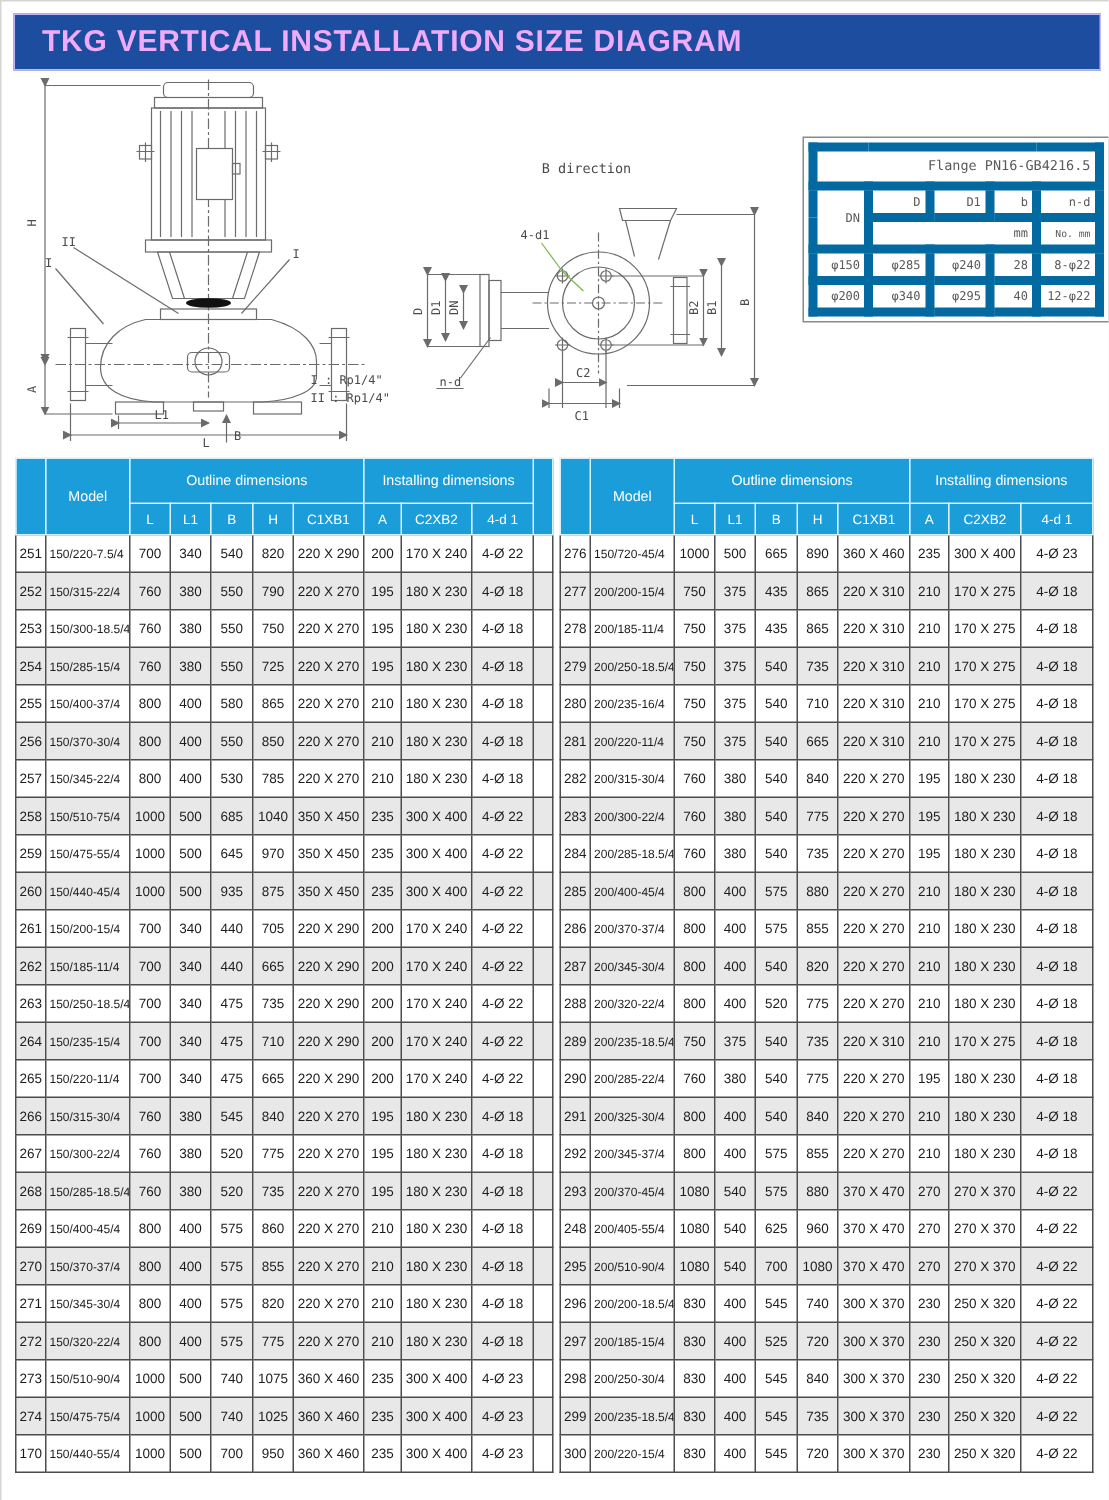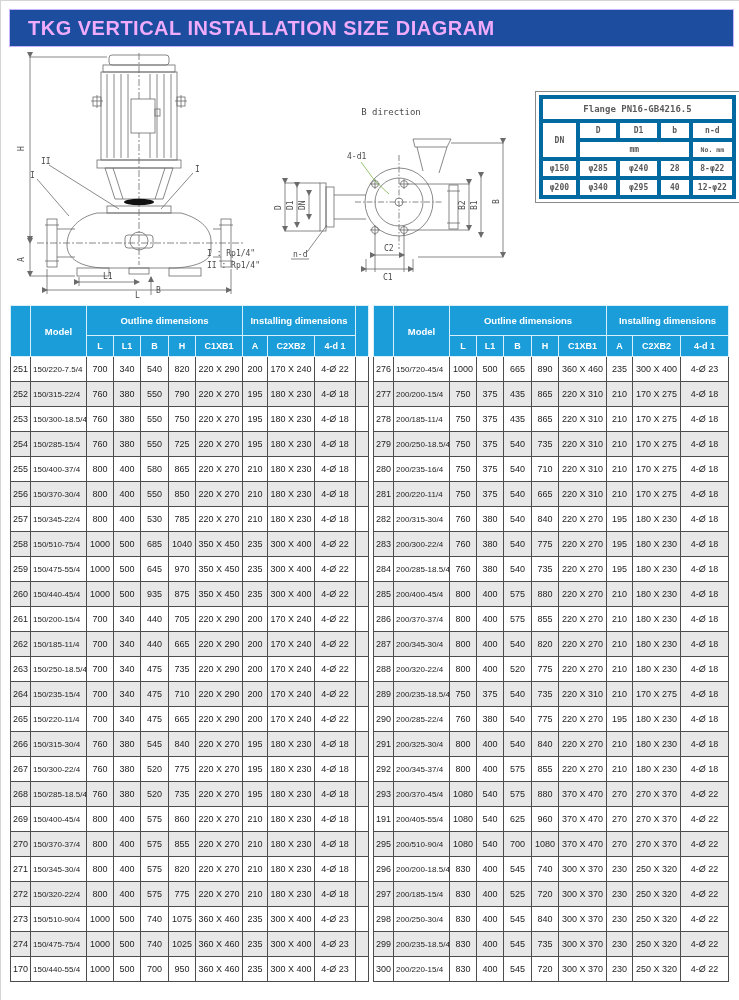--- a/index.html
+++ b/index.html
@@ -10,28 +10,28 @@
         padding-left:18px;letter-spacing:.5px;}
   
   .pump-svg{position:absolute;left:16px;top:50px;}
   .bdir-svg{position:absolute;left:262px;top:96px;}
   svg text{font-family:"DejaVu Sans Mono",monospace;fill:#4a4a4a;}
   .notes{position:absolute;left:206px;top:247px;font-family:"DejaVu Sans Mono",monospace;
         font-size:8px;color:#4a4a4a;line-height:12px;}
   
   .flange-wrap{position:absolute;left:534px;top:90px;border:1px solid #8a8a8a;padding:3px;background:#fff;}
   .flange-table{border-collapse:collapse;font-family:"DejaVu Sans Mono",monospace;color:#5a5a5a;}
-  .flange-table td,.flange-table th{border:4px solid #0369a1;font-size:8px;font-weight:bold;
-        text-align:center;padding:1px 3px;height:13px;}
+  .flange-table td,.flange-table th{border:6px solid #0369a1;font-size:8px;font-weight:normal;
+        text-align:right;padding:1px 3px;height:13px;}
   .flange-table .ftitle{font-size:9px;height:18px;}
   .flange-table .no-mm{font-size:6.5px;}
   
   .tables{position:absolute;left:9px;top:304px;display:flex;gap:4px;}
   .size-table{border-collapse:collapse;table-layout:fixed;background:#fff;border:1px solid #4d4d4d;}
-  .size-table th{background:#1a9dd9;color:#fff;font-weight:bold;border:1px solid #d7eefb;
+  .size-table th{background:#1a9dd9;color:#fff;font-weight:normal;border:1px solid #d7eefb;
         font-size:9.5px;padding:0;}
   .size-table thead tr.grp th{height:29px;}
   .size-table thead tr.cols th{height:20px;font-size:9px;}
   .size-table td{border:1px solid #4d4d4d;font-size:9px;text-align:center;height:24px;
         color:#1c1c1c;padding:0 1px;white-space:nowrap;overflow:hidden;}
   .size-table td:nth-child(2){font-size:8px;text-align:left;padding-left:2px;margin-left:11px;}
   .size-table tbody tr.alt td{background:#e8e8e8;}
 </style>
 </head>
 <body>
@@ -818,21 +818,21 @@
             <td>1080</td>
             <td>540</td>
             <td>575</td>
             <td>880</td>
             <td>370 X 470</td>
             <td>270</td>
             <td>270 X 370</td>
             <td>4-Ø 22</td>
           </tr>
           <tr>
-            <td>191</td>
+            <td>248</td>
             <td>200/405-55/4</td>
             <td>1080</td>
             <td>540</td>
             <td>625</td>
             <td>960</td>
             <td>370 X 470</td>
             <td>270</td>
             <td>270 X 370</td>
             <td>4-Ø 22</td>
           </tr>

